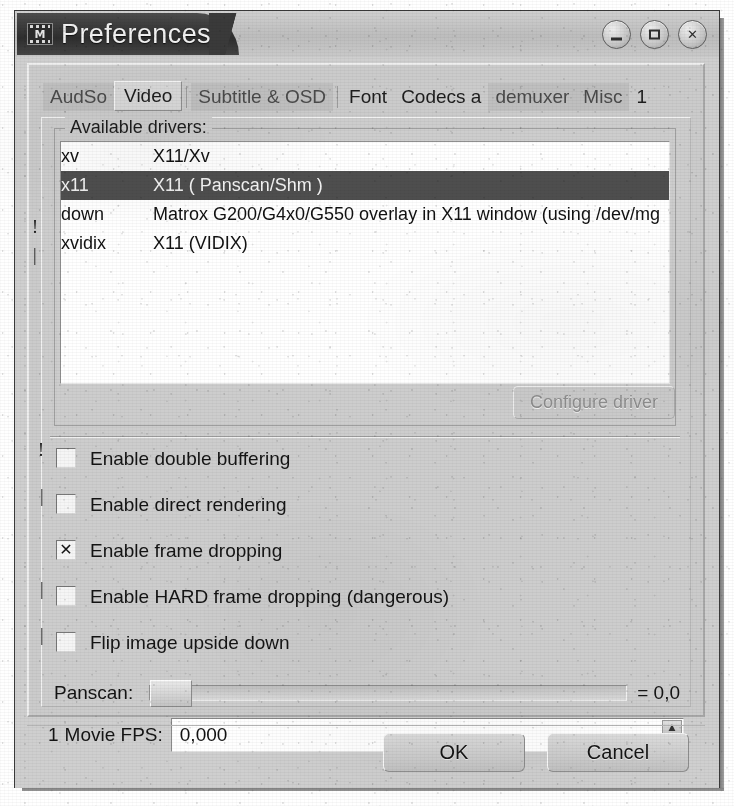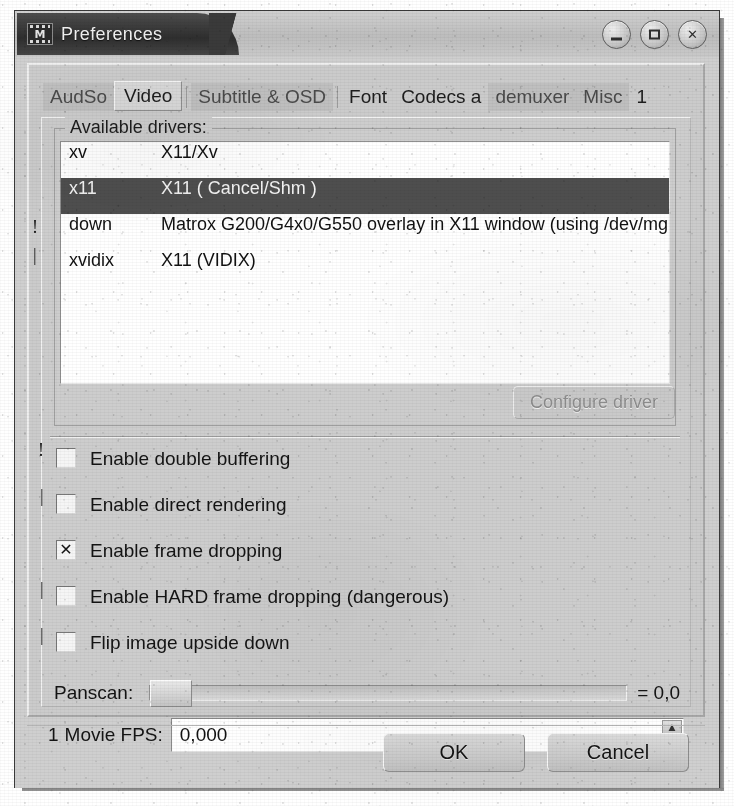--- a/index.html
+++ b/index.html
@@ -95,21 +95,21 @@
     line-height:1;
   }
   .app-icon::before,.app-icon::after{
     content:"";position:absolute;left:2px;right:2px;height:3px;
     background:
       repeating-linear-gradient(90deg,#dcdcdc 0 3px, transparent 3px 6px);
   }
   .app-icon::before{top:1px;}
   .app-icon::after{bottom:1px;}
   .title-text{
-    color:#f2f2f2;font-size:18px;letter-spacing:.4px;
+    color:#f2f2f2;font-size:27px;letter-spacing:.4px;
     text-shadow:0 1px 1px rgba(0,0,0,.7);
     position:relative;z-index:2;
   }
   .win-btns{
     position:absolute;right:12px;top:9px;display:flex;gap:9px;
   }
   .win-btn{
     width:27px;height:27px;border-radius:50%;
     background:radial-gradient(circle at 36% 30%,#efefef,#c4c4c4 62%,#9d9d9d);
     border:1.5px solid #5c5c5c;
@@ -182,23 +182,22 @@
   }
   .listbox{
     position:absolute;left:5px;top:12px;width:610px;height:243px;
     background:#ffffff;
     border:1.5px solid #8f8f8f;
     border-right-color:#e6e6e6;border-bottom-color:#e6e6e6;
     box-sizing:border-box;
     overflow:hidden;
   }
   .lrow{
-    height:36px;display:flex;align-items:flex-start;
+    height:29px;display:flex;align-items:center;
     font-size:18px;color:#111;white-space:nowrap;
-    padding-left:8px;
   }
   .lrow.sel{background:#4e4e4e;color:#f4f4f4;}
   .lrow .drv{width:92px;flex:none;}
   .lrow .desc{flex:1;}
 
   .cfg-btn-wrap{
     position:absolute;left:0;right:0;bottom:6px;display:flex;justify-content:flex-end;
   }
   .cfg-btn{
     font-size:18px;color:#8d8d8d;
@@ -351,21 +350,21 @@
         <div class="frame">
           <div class="frame-label">Available drivers:</div>
 
           <div class="listbox">
             <div class="lrow">
               <span class="drv">xv</span>
               <span class="desc">X11/Xv</span>
             </div>
             <div class="lrow sel">
               <span class="drv">x11</span>
-              <span class="desc">X11 ( Cancel/Shm )</span>
+              <span class="desc">X11 ( Panscan/Shm )</span>
             </div>
             <div class="lrow">
               <span class="drv">down</span>
               <span class="desc">Matrox G200/G4x0/G550 overlay in X11 window (using /dev/mg</span>
             </div>
             <div class="lrow">
               <span class="drv">xvidix</span>
               <span class="desc">X11 (VIDIX)</span>
             </div>
           </div>

